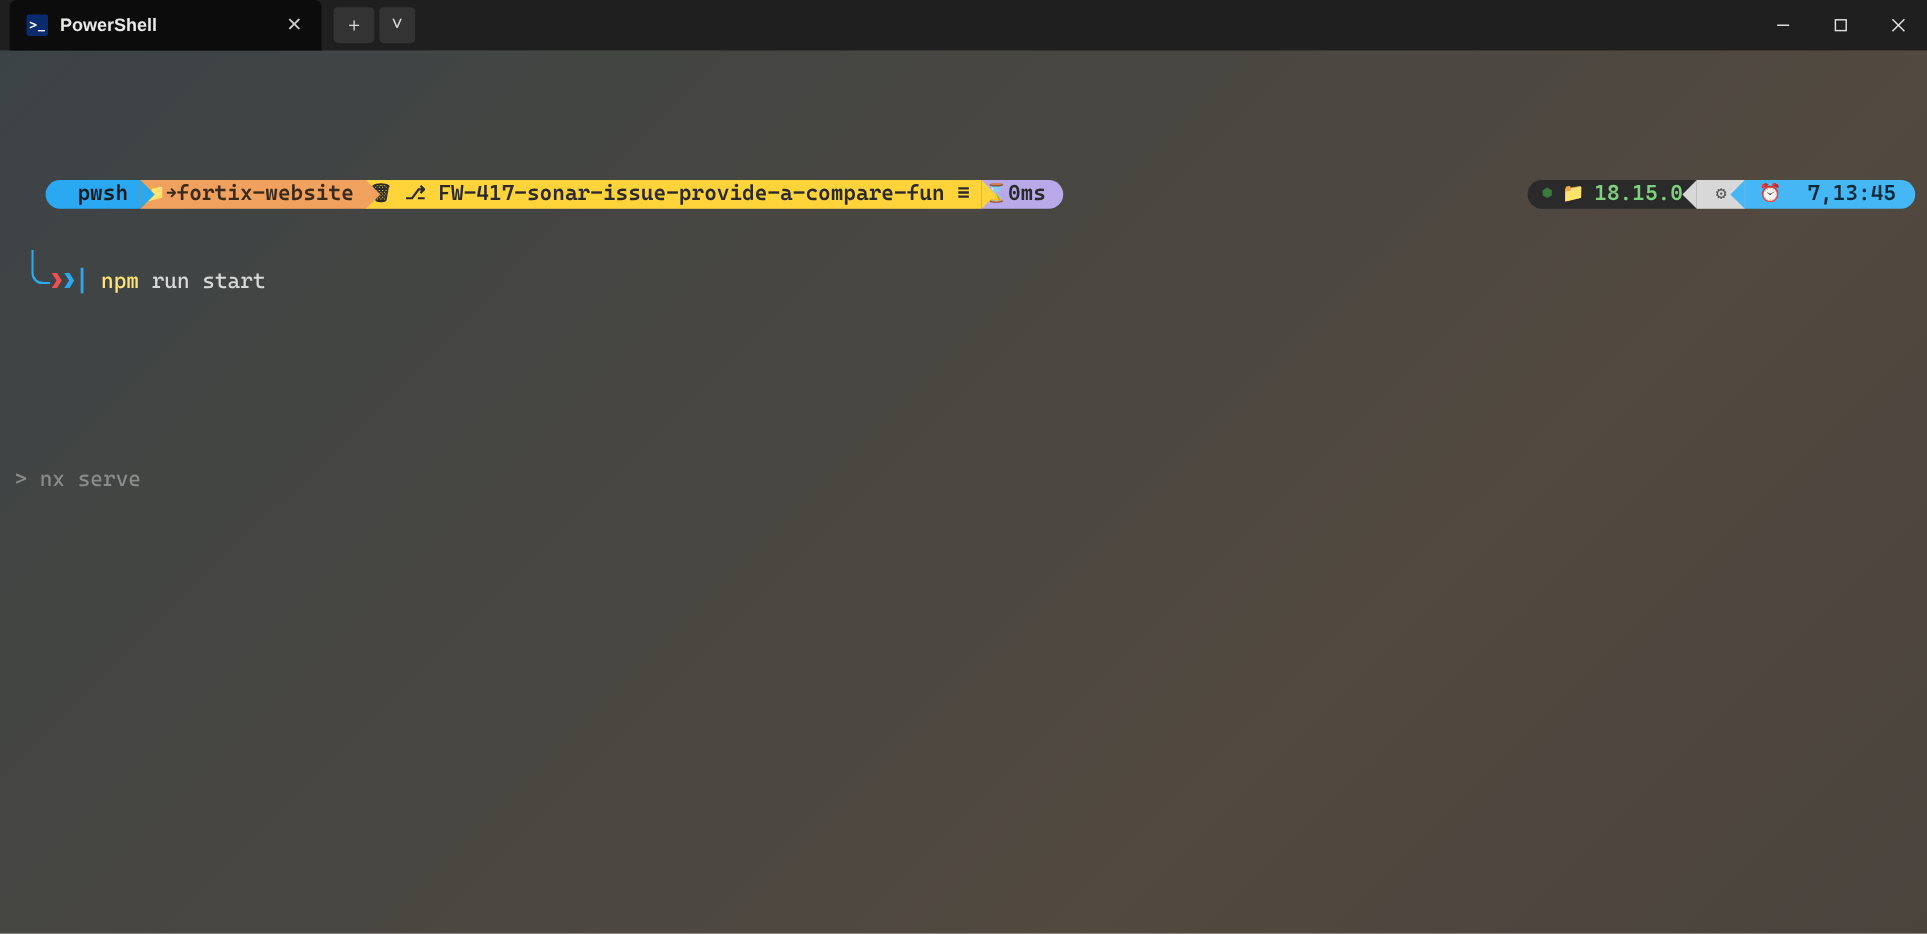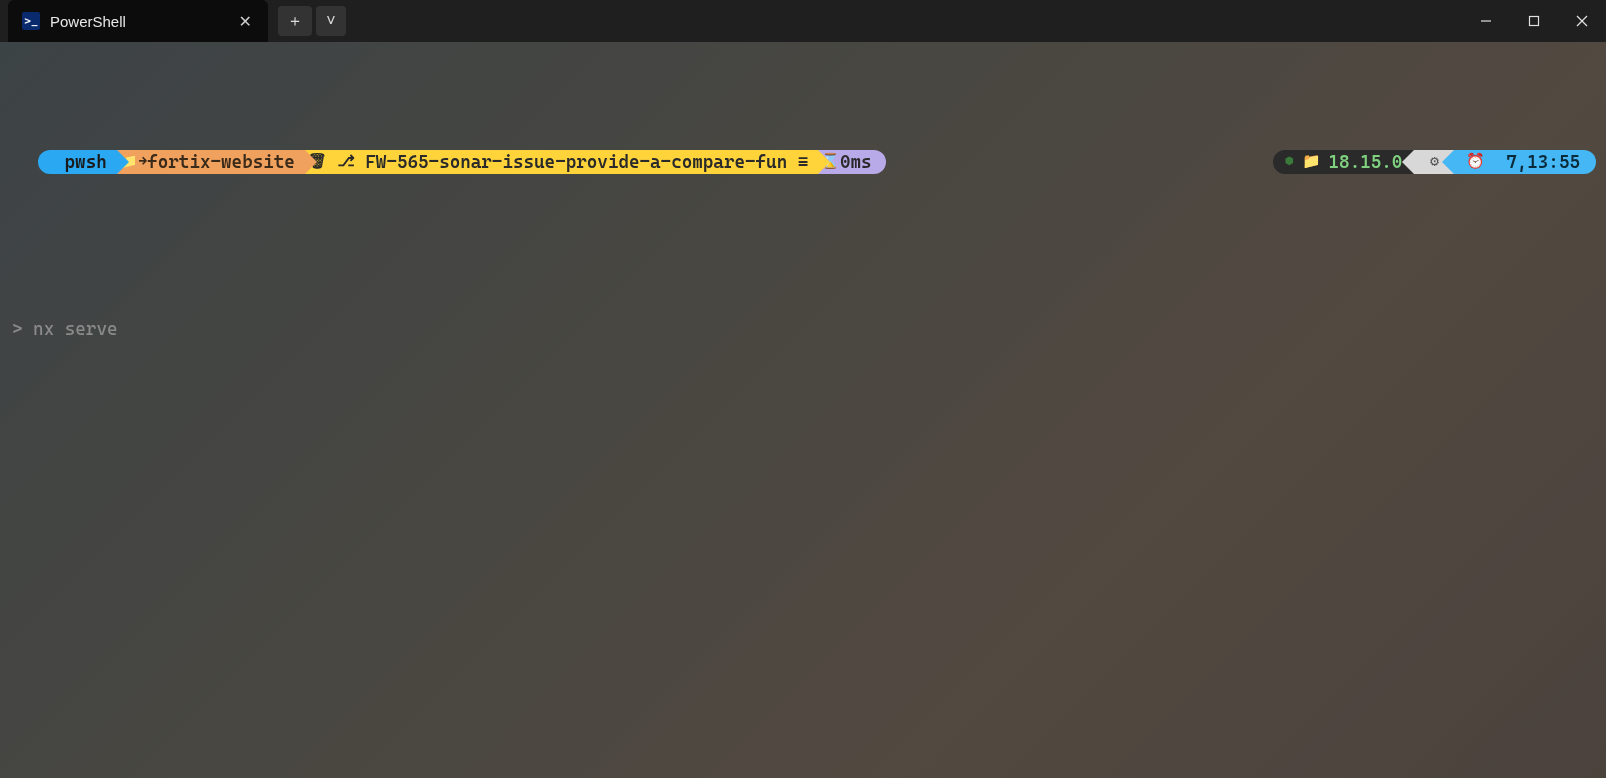--- a/index.html
+++ b/index.html
@@ -17,21 +17,21 @@
 .titlebar{
   height:42px;background:#1f1f1f;display:flex;align-items:center;
   position:relative;z-index:2;
 }
 .tab{
   height:42px;display:flex;align-items:center;gap:10px;
   padding:0 16px 0 14px;background:#0c0c0c;border-radius:6px 6px 0 0;
   min-width:260px;position:relative;margin-left:8px;
 }
 .tab .ico{width:18px;height:18px;background:#0a2a6e;display:flex;align-items:center;justify-content:center;color:#fff;font-size:12px;border-radius:2px}
-.tab .title{color:#e8e8e8;font-size:15px;font-family:"Segoe UI",sans-serif;font-weight:400;flex:1}
+.tab .title{color:#e8e8e8;font-size:15px;font-family:"Segoe UI",sans-serif;font-weight:700;flex:1}
 .tab .close{color:#ccc;font-size:16px;font-family:sans-serif;cursor:pointer}
 .newtab-btn,.dropdown-btn{
   height:30px;width:34px;margin-left:10px;background:#333;border-radius:4px;
   display:flex;align-items:center;justify-content:center;color:#ddd;font-size:16px;cursor:pointer;font-family:sans-serif;
 }
 .dropdown-btn{width:30px;margin-left:4px}
 .win-controls{margin-left:auto;display:flex}
 .win-btn{width:48px;height:42px;display:flex;align-items:center;justify-content:center;color:#e0e0e0;cursor:pointer}
 .win-btn svg{width:12px;height:12px}
 
@@ -120,28 +120,29 @@
       </div>
   </div>
 </div>
 
 <div class="terminal">
 
   
   <div class="prompt-row first">
     <span class="seg seg-shell">&nbsp;<span>pwsh</span></span>
     <span class="seg seg-path"><span class="ico-sm">📁→</span><span>fortix-website</span></span>
-    <span class="seg seg-branch"><span class="ico-sm">🗑</span>&nbsp;<span class="ico-sm">⎇</span>&nbsp;<span>FW-565-sonar-issue-provide-a-compare-fun ≡</span></span>
+    <span class="seg seg-branch"><span class="ico-sm">🗑</span>&nbsp;<span class="ico-sm">⎇</span>&nbsp;<span>FW-417-sonar-issue-provide-a-compare-fun ≡</span></span>
     <span class="seg seg-time seg-time-end"><span class="ico-sm">⌛</span><span>0ms</span></span>
     <div class="right-cluster">
       <span class="rseg rseg-node"><span class="node-hex ico-sm">⬢</span><span class="folder-ico ico-sm">📁</span><span>18.15.0</span></span>
       <span class="rseg rseg-mid"><span class="ico-sm">⚙</span></span>
-      <span class="rseg rseg-clock"><span class="ico-sm">⏰</span>&nbsp;&nbsp;<span>7,13:55</span></span>
+      <span class="rseg rseg-clock"><span class="ico-sm">⏰</span>&nbsp;&nbsp;<span>7,13:45</span></span>
     </div>
   </div>
+  <div class="line connector"><span class="ps-symbol"><span class="gt">❯</span>❯│</span> <span class="cmd">npm</span> <span class="cmd-arg">run start</span></div>
 
   <div class="line">&nbsp;</div>
   <div class="line muted">&gt; nx serve</div>
   <div class="line">&nbsp;</div>
   <div class="line">&nbsp;</div>
   <div class="line"><span class="muted">         </span></div>
   <div class="line">&nbsp;</div>
   
   
   

